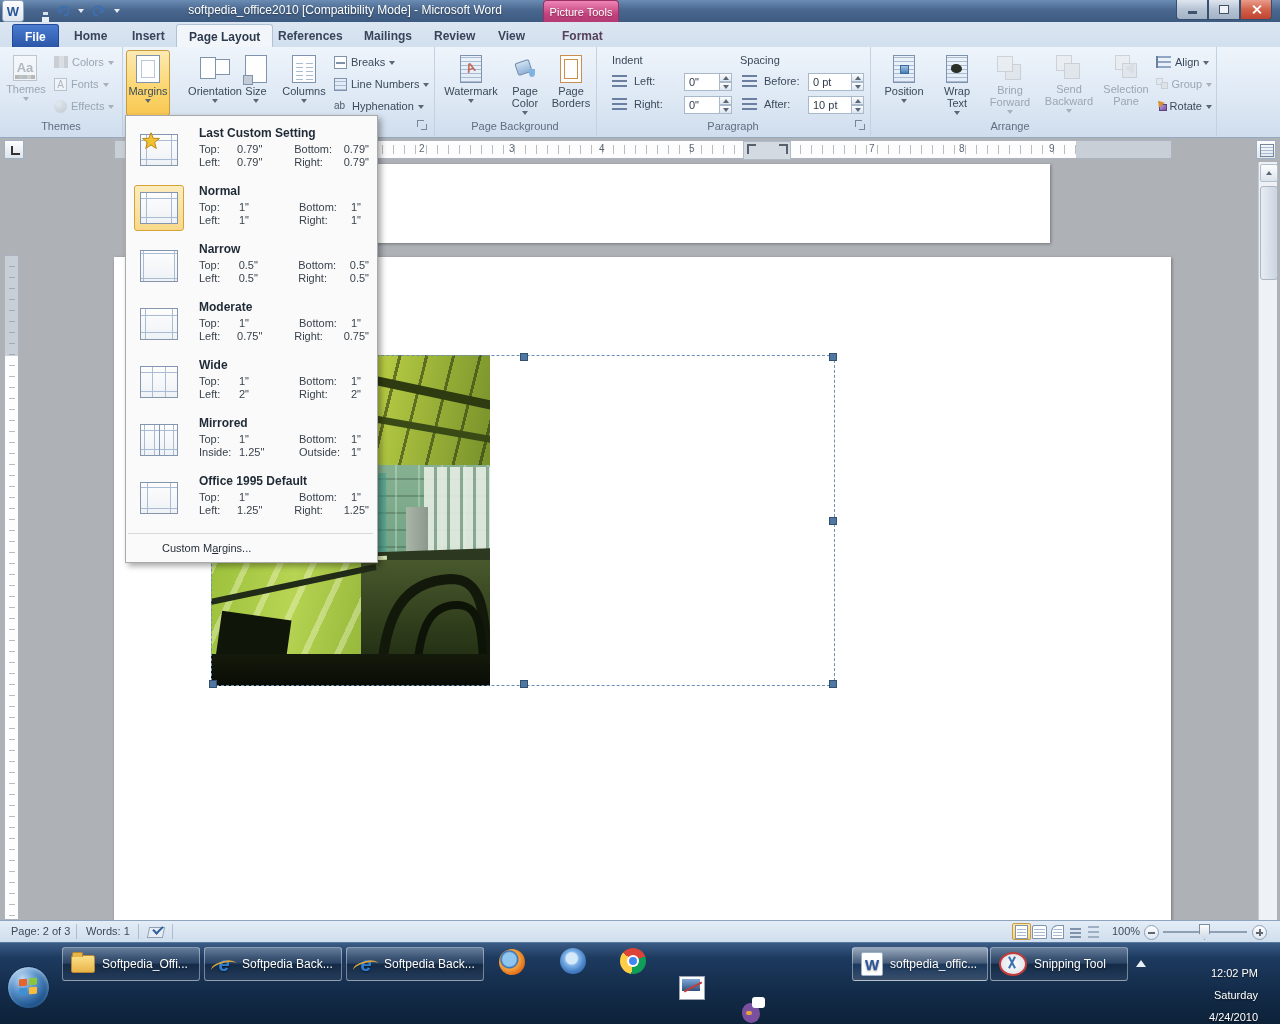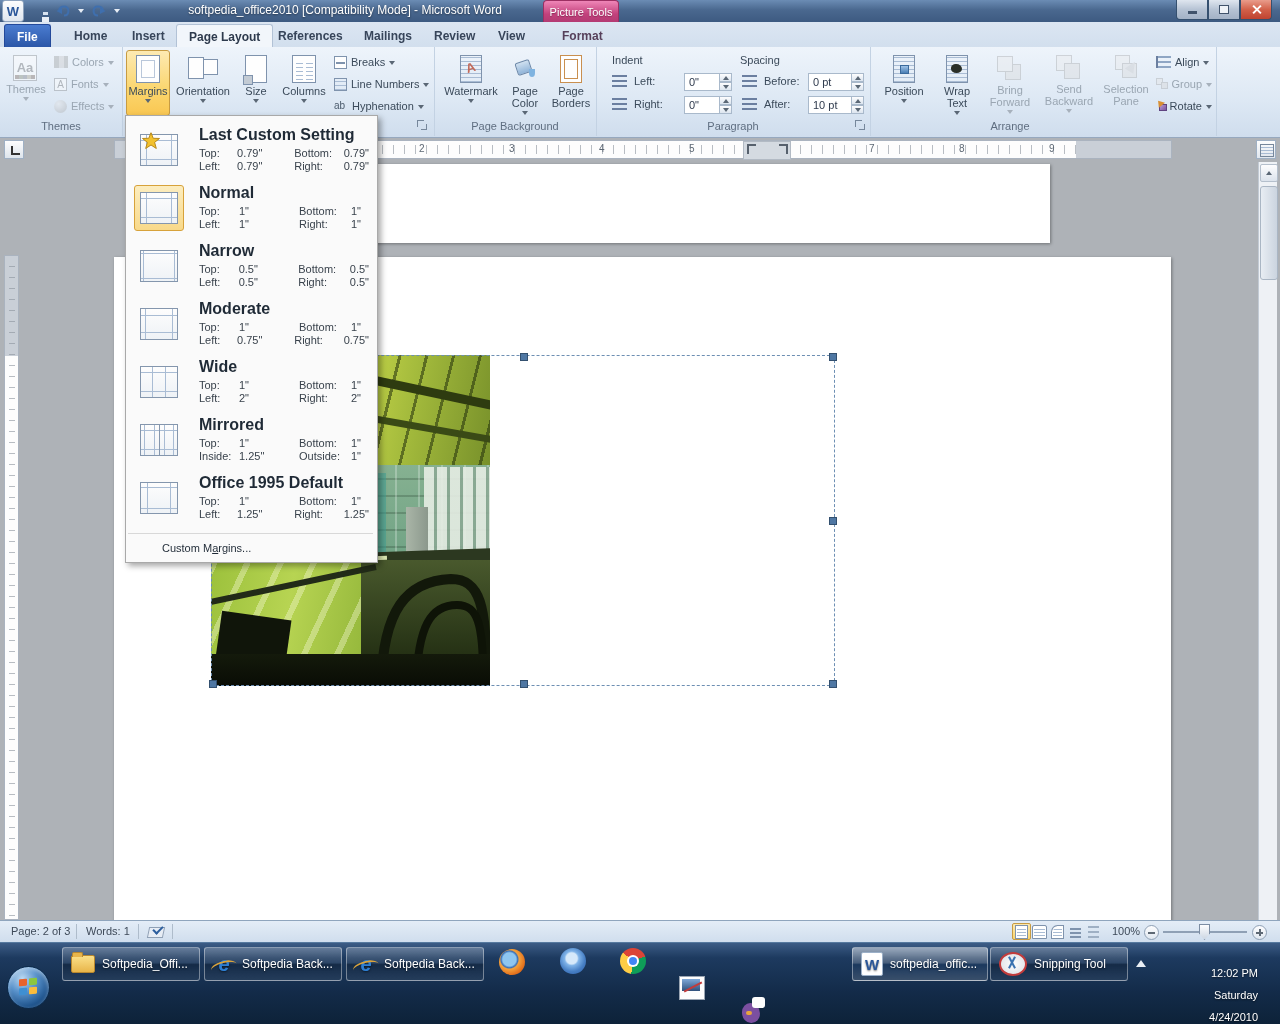--- a/index.html
+++ b/index.html
@@ -139,21 +139,21 @@
     box-shadow:3px 3px 6px rgba(0,0,0,.35);}
   .mitem{position:absolute;left:3px;width:243px;height:58px;border-radius:3px;}
   .micon-wrap{position:absolute;left:5px;top:6px;width:48px;height:44px;border:1px solid transparent;border-radius:3px;
     display:flex;align-items:center;justify-content:center;}
   .micon-wrap.sel{border-color:#d7a23a;background:linear-gradient(#fcedbf,#f8d98a);}
   .mpage{width:38px;height:32px;background:linear-gradient(#fdfdfd,#eef2f6);border:1px solid #8496ad;position:relative;box-sizing:border-box;}
   .mpage .mline{position:absolute;background:#a9bcd4;}
   .star{position:absolute;font-size:15px;color:#e8b51e;text-shadow:0 0 1px #9c7a10;left:50%;top:50%;transform:translate(-50%,-56%);}
   .star:before{content:"";}
   .mtext{position:absolute;left:70px;top:5px;width:170px;}
-  .mname{font-size:16px;font-weight:bold;color:#1f2a36;margin-bottom:3px;}
+  .mname{font-size:12px;font-weight:bold;color:#1f2a36;margin-bottom:3px;}
   .mrow{font-size:11px;color:#39424c;display:flex;line-height:13px;}
   .ml1{width:40px;} .mv1{width:60px;} .ml2{width:52px;} .mv2{flex:1;}
   .msep{position:absolute;left:2px;width:245px;height:1px;background:#d8d8d8;}
   #custom-margins{position:absolute;left:3px;width:243px;height:22px;display:flex;align-items:center;
     padding-left:33px;box-sizing:border-box;font-size:11px;color:#1f2a36;}
   #custom-margins .ak{text-decoration:underline;}
 
   
   #statusbar{left:0;top:920px;width:1280px;height:22px;background:linear-gradient(#e4edf7,#cfdded);
     border-top:1px solid #8fa5bd;font-size:11px;color:#3e4a59;}
@@ -261,21 +261,21 @@
       <div class="winbtn">
           <span class="glyph-restore"></span>
         </div>
       <div class="winbtn close">
           <span class="glyph-x"></span>
         </div>
     </div>
   </div>
 
   <div id="tabrow" class="abs">
-    <div class="tab file" style="left:4px;">File</div>
+    <div class="tab file" style="left:12px;">File</div>
     <div class="tab" style="left:62px;">Home</div>
     <div class="tab" style="left:120px;">Insert</div>
     <div class="tab active" style="left:176px;">Page Layout</div>
     <div class="tab" style="left:266px;">References</div>
     <div class="tab" style="left:352px;">Mailings</div>
     <div class="tab" style="left:422px;">Review</div>
     <div class="tab" style="left:486px;">View</div>
     <div class="tab ctx" style="left:550px;">Format</div>
   </div>
 
@@ -309,21 +309,21 @@
     </div>
 
     <div class="rgroup" style="left:122px;width:312px;">
       <div class="rbtn hl" style="left:4px;width:44px;">
         <span class="icel pg" style="width:24px;height:28px;">
           <span class="inner" style="left:4px;top:4px;right:4px;bottom:4px;"></span>
         </span>
         <span class="lbl">Margins</span>
         <span class="ddg"></span>
       </div>
-      <div class="rbtn" style="left:52px;width:58px;">
+      <div class="rbtn" style="left:64px;width:58px;">
         <span class="icel" style="width:30px;height:28px;">
           <span class="pg" style="position:absolute;left:8px;top:4px;width:22px;height:16px;"></span>
           <span class="pg" style="position:absolute;left:0;top:2px;width:16px;height:22px;"></span>
         </span>
         <span class="lbl">Orientation</span>
         <span class="ddg"></span>
       </div>
       <div class="rbtn" style="left:114px;width:40px;">
         <span class="icel pg" style="width:22px;height:28px;">
           <span class="sq" style="left:-3px;bottom:-3px;width:10px;height:10px;background:#c3cbd4;border:1px solid #7f93ad;"></span>

